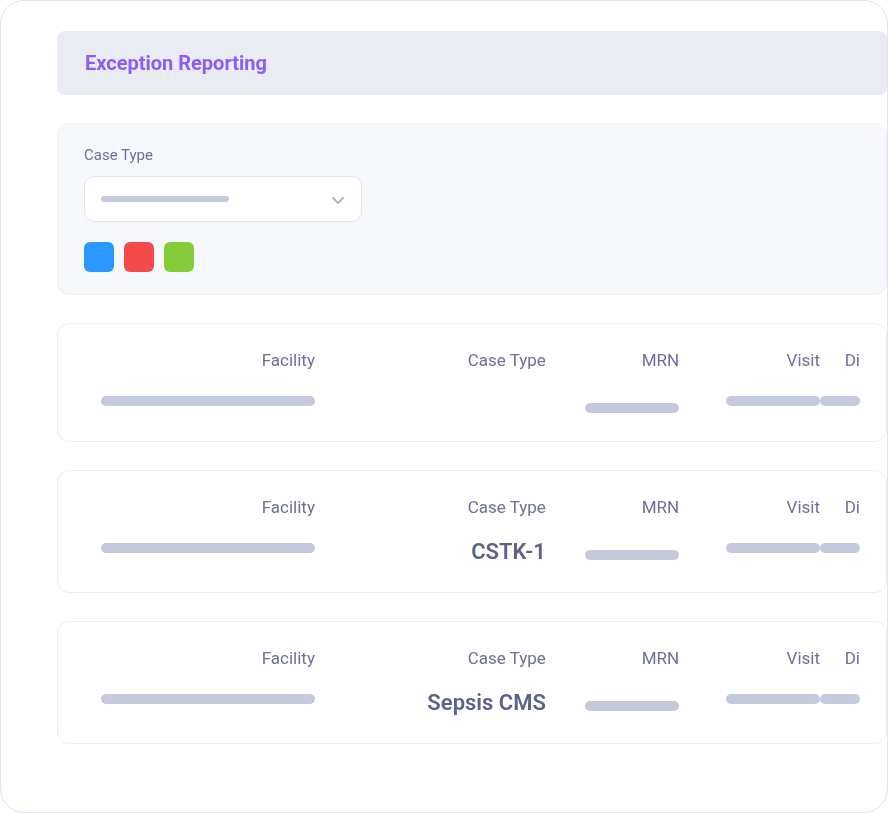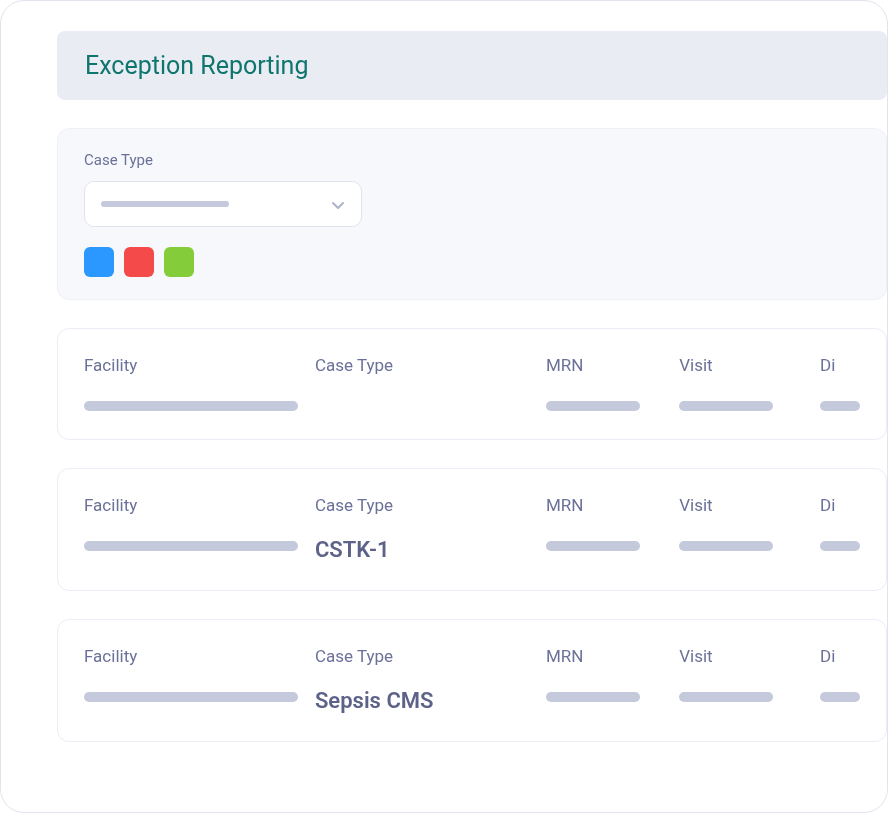--- a/index.html
+++ b/index.html
@@ -27,23 +27,23 @@
     }
     
     .header-bar {
       background: #eaecf4;
       border-radius: 8px;
       padding: 20px 28px;
       margin-bottom: 28px;
     }
     
     .header-title {
-      font-size: 25px;
-      font-weight: 400;
-      color: #0f766e;
+      font-size: 20px;
+      font-weight: 700;
+      color: #8b5cf6;
     }
     
     .filter-panel {
       background: #f7f8fb;
       border: 1px solid #f0f1f6;
       border-radius: 12px;
       padding: 22px 26px;
       margin-bottom: 28px;
     }
     
@@ -137,25 +137,26 @@
       margin-bottom: 28px;
     }
     
     .card-row {
       display: flex;
     }
     
     .col {
       display: flex;
       flex-direction: column;
+      align-items: flex-end;
     }
     
     .col-facility { width: 246px; }
     .col-casetype { width: 246px; }
-    .col-mrn { width: 142px; }
+    .col-mrn { width: 142px; gap: 7px; }
     .col-visit { width: 150px; }
     .col-di { flex: 1; }
     
     .col-label {
       font-size: 17px;
       color: #6b7199;
       margin-bottom: 22px;
     }
     
     .col-value {

